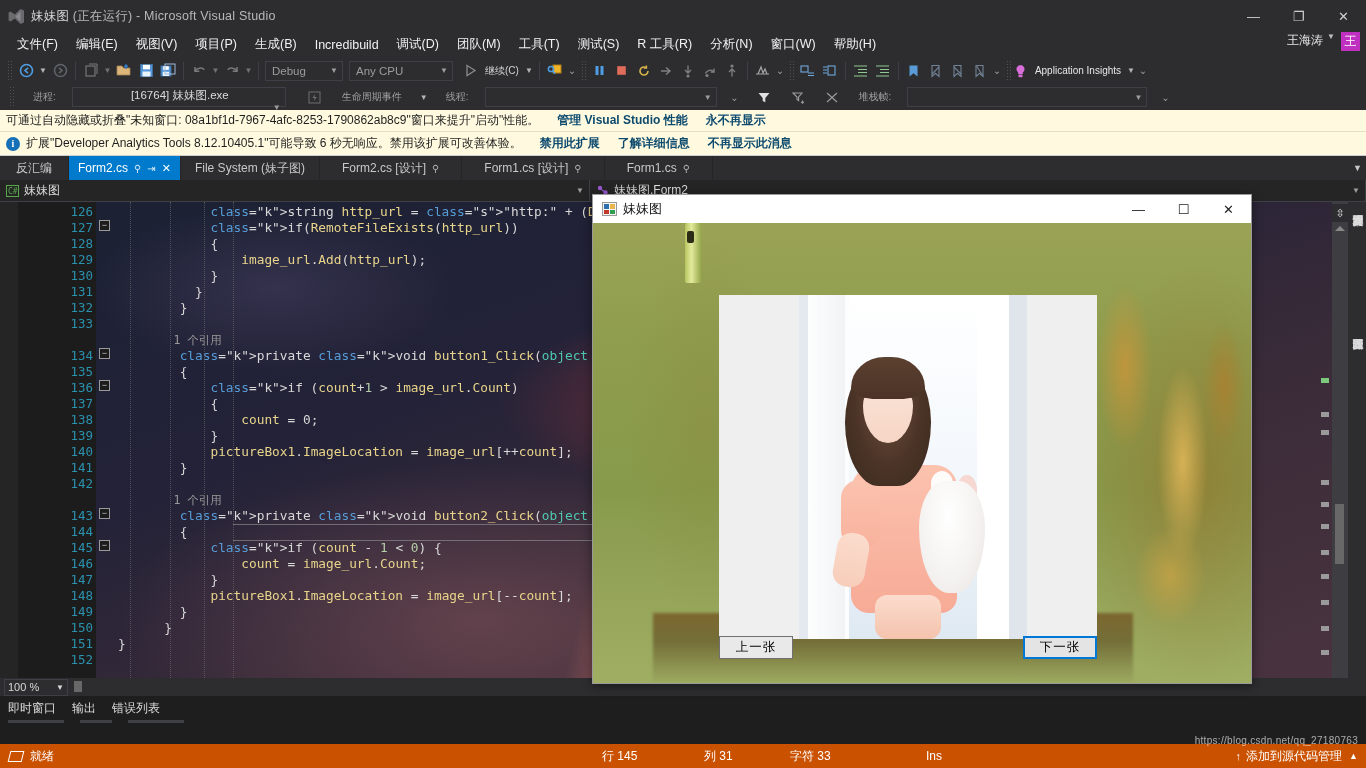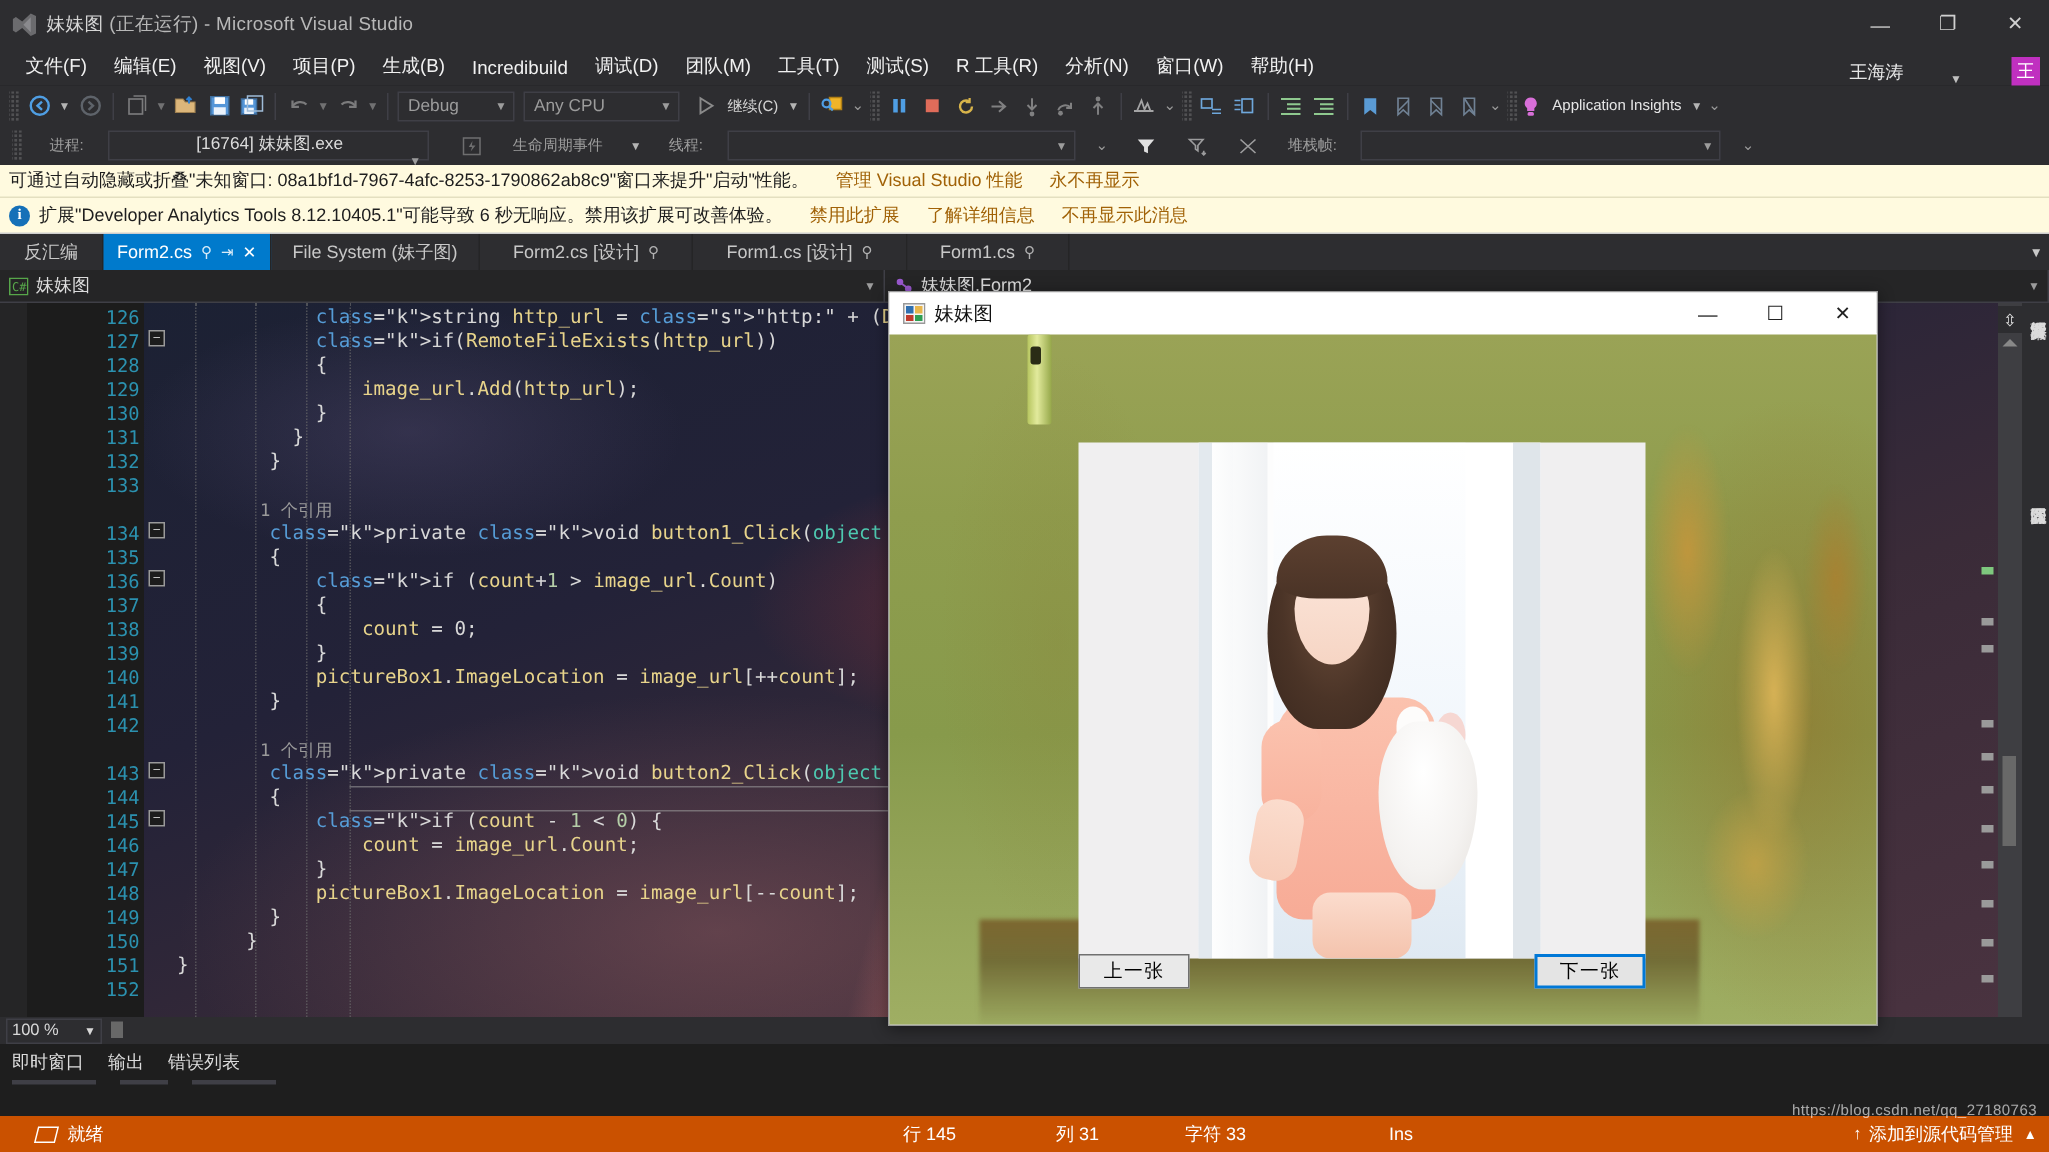--- a/index.html
+++ b/index.html
@@ -35,21 +35,21 @@
   .quicklaunch .ql-text{flex:1;}
   .win-btns{ position:absolute; right:0; top:0; height:32px; display:flex;}
   .win-btn{ width:45px; height:32px; display:flex;align-items:center;justify-content:center;
             color:#d0d0d0; font-size:13px;}
   
   .menubar{
     height:25px; background:#2d2d30; display:flex; align-items:center;
     padding-left:8px; position:relative;
   }
   .menu-item{ padding:3px 9px; font-size:12.5px; color:#f1f1f1; white-space:nowrap;}
-  .menu-right{ position:absolute; right:6px; top:0; height:25px; display:flex; align-items:flex-end;gap:27px;}
+  .menu-right{ position:absolute; right:6px; top:0; height:25px; display:flex; align-items:flex-start;}
   .user-name{font-size:12px;color:#e6e6e6;}
   .caret-sm{ margin:0 6px 0 4px; color:#c0c0c0; font-size:8px;}
   .user-avatar{ width:19px;height:19px;background:#c030c0;color:#fff;display:flex;
      align-items:center;justify-content:center;font-size:12px;}
   
   .toolbar{ height:27px; background:#2d2d30; display:flex; align-items:center; padding-left:4px;}
   .tb-row2{ height:26px; background:#2d2d30; display:flex; align-items:center; padding-left:6px;gap:12px;}
   .tb-btn{ width:22px;height:22px; display:flex;align-items:center;justify-content:center;
            color:#b4b4b4; font-size:12px;}
   .grip{ width:7px; height:20px; margin:0 2px;
@@ -64,21 +64,21 @@
   .tb-text{ font-size:10px; color:#d4d4d4; padding:0 4px;}
   .dropdown-dots{ color:#9b9b9b; font-size:10px; width:12px; text-align:center;}
   .ai-dot{ width:13px;height:13px; margin-right:4px; display:flex;align-items:center;justify-content:center;}
   
   .infobar{
     height:22px; background:#fffadf; color:#1e1e1e; display:flex; align-items:center;
     font-size:12px; padding-left:6px; border-bottom:1px solid #e4dfc0;
   }
   .infobar2{ height:24px; background:#fffadf; color:#1e1e1e; display:flex; align-items:center;
     font-size:12px; padding-left:6px; border-bottom:1px solid #cdcdcd;}
-  .info-link{ color:#a16207; margin-left:18px; cursor:pointer;}
+  .info-link{ color:#0c4a6e; margin-left:18px; cursor:pointer;font-weight:bold;}
   .info-icon{ width:14px;height:14px;border-radius:50%;background:#1570b8;color:#fff;
      display:flex;align-items:center;justify-content:center;font-size:10px;font-weight:bold;
      margin-right:6px; font-family:"Liberation Serif",serif;}
   
   .tabstrip{ height:24px; background:#2d2d30; display:flex; align-items:stretch; position:relative;}
   .tab{ display:flex; align-items:center; padding:0 9px; font-size:12px; color:#c8c8c8;
         border-right:1px solid #252526; white-space:nowrap;}
   .tab.inactive{ background:#2d2d30;}
   .tab.active{ background:#007acc; color:#fff;}
   .tab .pin{ margin-left:6px; font-size:10px; opacity:.85;}
@@ -147,21 +147,21 @@
   .zoomcombo .cc{margin-left:auto;font-size:8px;}
   .hthumb{ position:absolute; left:74px; top:3px; height:11px; width:8px; background:#686868;}
   
   .panel-tabs{ height:24px; background:#1e1e1e; display:flex; align-items:center; padding-left:8px;}
   .ptab{ font-size:12px; color:#dcdcdc; margin-right:16px;}
   .ptab-underline{ height:4px; background:#1e1e1e; display:flex; padding-left:8px;}
   .pu{ height:3px; background:#3f3f46; margin-right:16px;}
   
   .statusbar{ position:absolute; bottom:0; left:0; right:0; height:24px; background:#ca5100;
      display:flex; align-items:center; color:#fff; font-size:12px;}
-  .st-ready{ display:flex; align-items:center; padding-left:24px;}
+  .st-ready{ display:flex; align-items:center; padding-left:9px;}
   .st-glyph{ width:14px; height:11px; border:1.5px solid #fff; margin-right:7px;
      transform:skewX(-14deg);}
   .st-item{ position:absolute; font-size:12px;}
   .st-right{ position:absolute; right:8px; display:flex; align-items:center; font-size:12px;}
   .st-up{ margin-right:5px; font-size:11px;}
   .st-caret{ margin-left:7px; font-size:9px;}
   
   .watermark{ position:absolute; right:8px; bottom:22px; color:rgba(255,255,255,.62);
      font-size:10px; letter-spacing:.3px; z-index:40; font-family:"Liberation Sans",sans-serif;}
   

